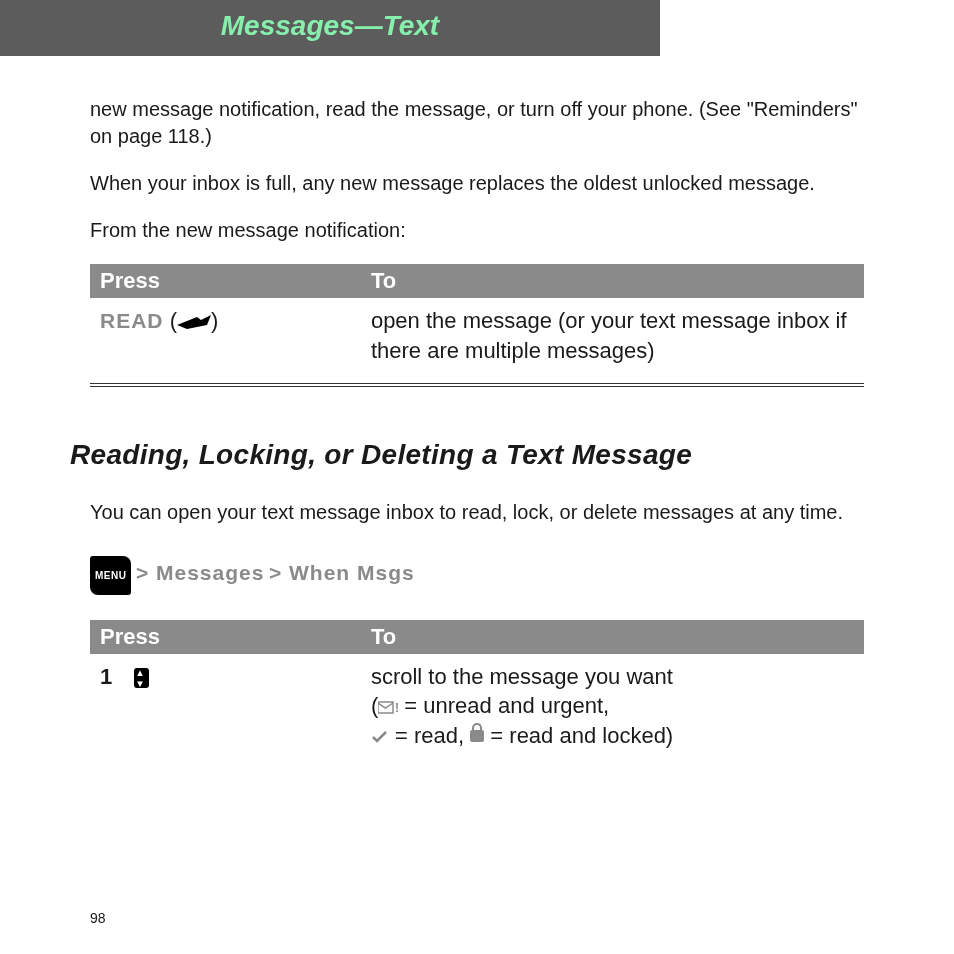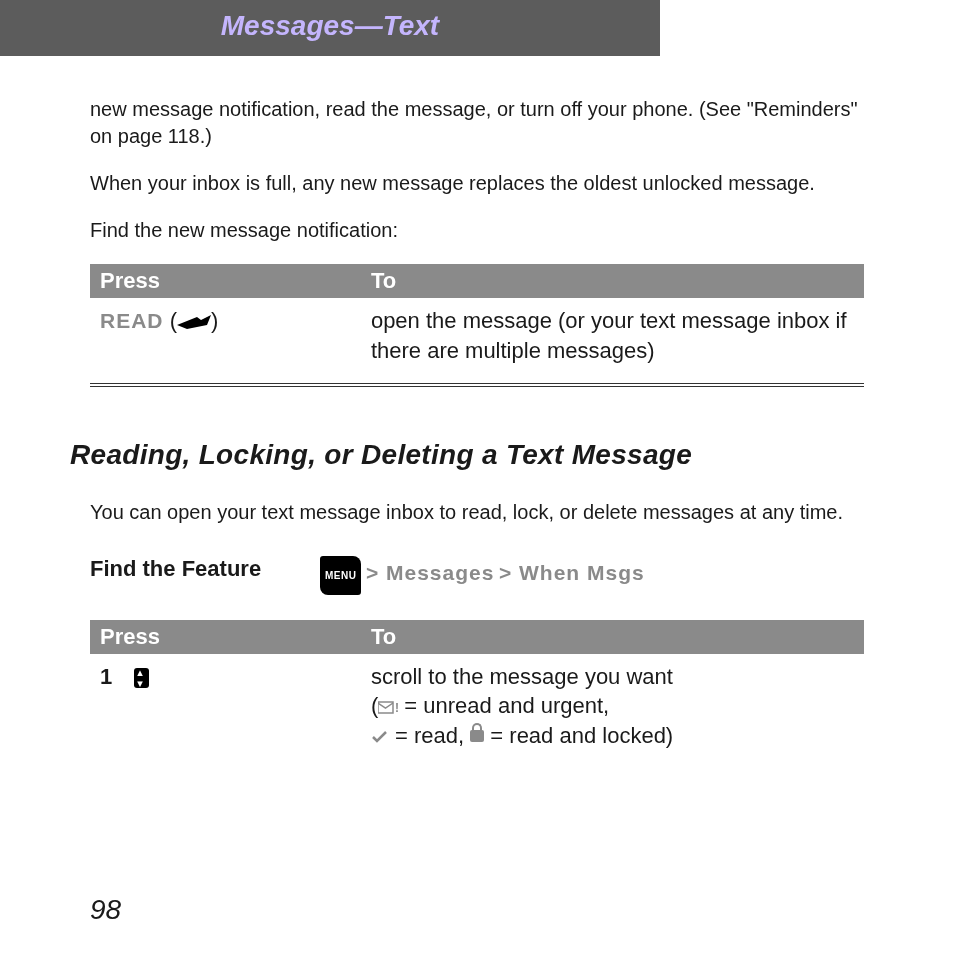--- a/index.html
+++ b/index.html
@@ -7,21 +7,21 @@
     padding: 0;
     width: 954px;
     height: 954px;
     background: white;
     font-family: 'Helvetica Neue', Arial, sans-serif;
     color: #1a1a1a;
     position: relative;
   }
   .header-bar {
     background: #5c5c5c;
-    color: #c4b5fd;
+    color: #86efac;
     font-weight: bold;
     font-style: italic;
     font-size: 28px;
     padding: 10px 0 14px 0;
     text-align: center;
     width: 660px;
   }
   .content {
     padding: 40px 90px 0 90px;
   }
@@ -106,23 +106,22 @@
     font-weight: bold;
     padding: 14px 5px;
     border-radius: 3px 8px 3px 8px;
     vertical-align: middle;
     letter-spacing: 0.5px;
   }
   .page-num {
     position: absolute;
     bottom: 28px;
     left: 90px;
-    font-size: 28px;
+    font-size: 14px;
     font-weight: 400;
-    font-style: italic;
   }
   .softkey-icon {
     display: inline-block;
     vertical-align: middle;
   }
   .scroll-icon {
     display: inline-block;
     background: black;
     border-radius: 3px;
     width: 15px;
@@ -177,21 +176,21 @@
 <body>
 
 <div class="header-bar">
   <span>Messages—Text</span>
 </div>
 
 <div class="content">
 
   <p class="body-text">new message notification, read the message, or turn off your phone. (See "Reminders" on page 118.)</p>
   <p class="body-text">When your inbox is full, any new message replaces the oldest unlocked message.</p>
-  <p class="body-text">Find the new message notification:</p>
+  <p class="body-text">From the new message notification:</p>
 
   <table>
     <thead>
       <tr>
         <th class="press-col">Press</th>
         <th>To</th>
       </tr>
     </thead>
     <tbody>
       <tr>
@@ -205,21 +204,20 @@
       </tr>
     </tbody>
   </table>
   <div class="double-rule"></div>
 
   <h2 class="section-heading">Reading, Locking, or Deleting a Text Message</h2>
 
   <p class="body-text">You can open your text message inbox to read, lock, or delete messages at any time.</p>
 
   <div class="find-feature-row">
-    <div class="find-feature-label">Find the Feature</div>
     <div>
       <span class="menu-key">MENU</span>
       <span class="menu-path"> &gt; </span>
       <span class="menu-path">Messages</span>
       <span class="menu-path"> &gt; </span>
       <span class="menu-path">When Msgs</span>
     </div>
   </div>
 
   <table>

